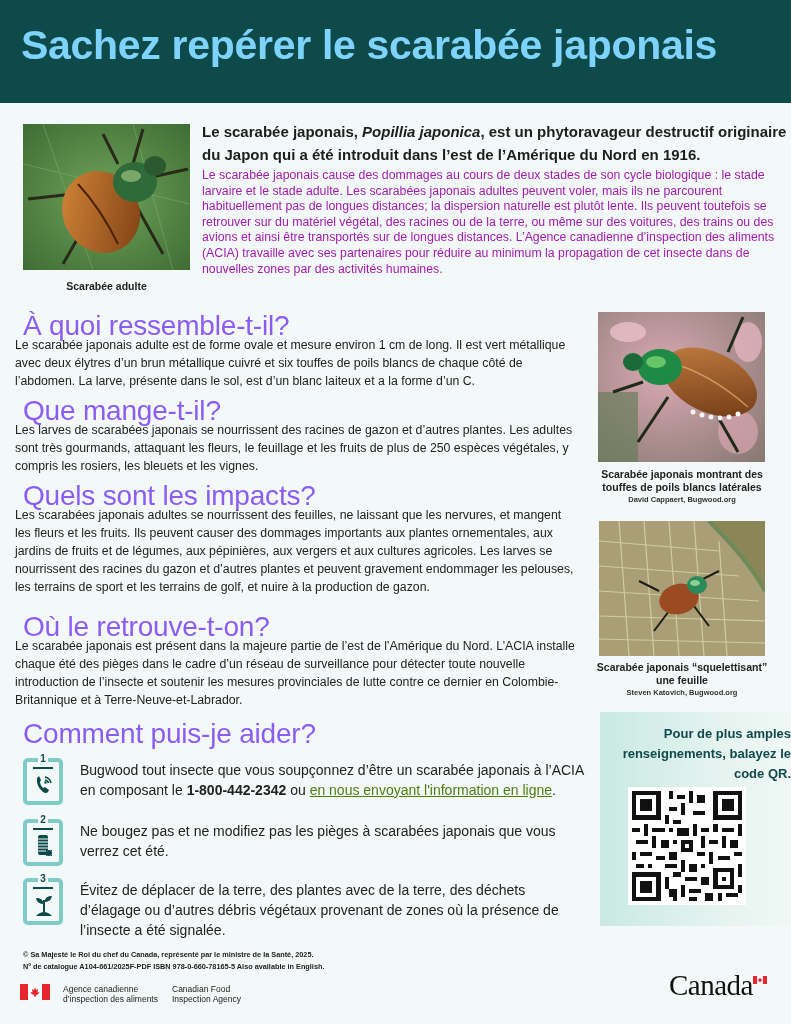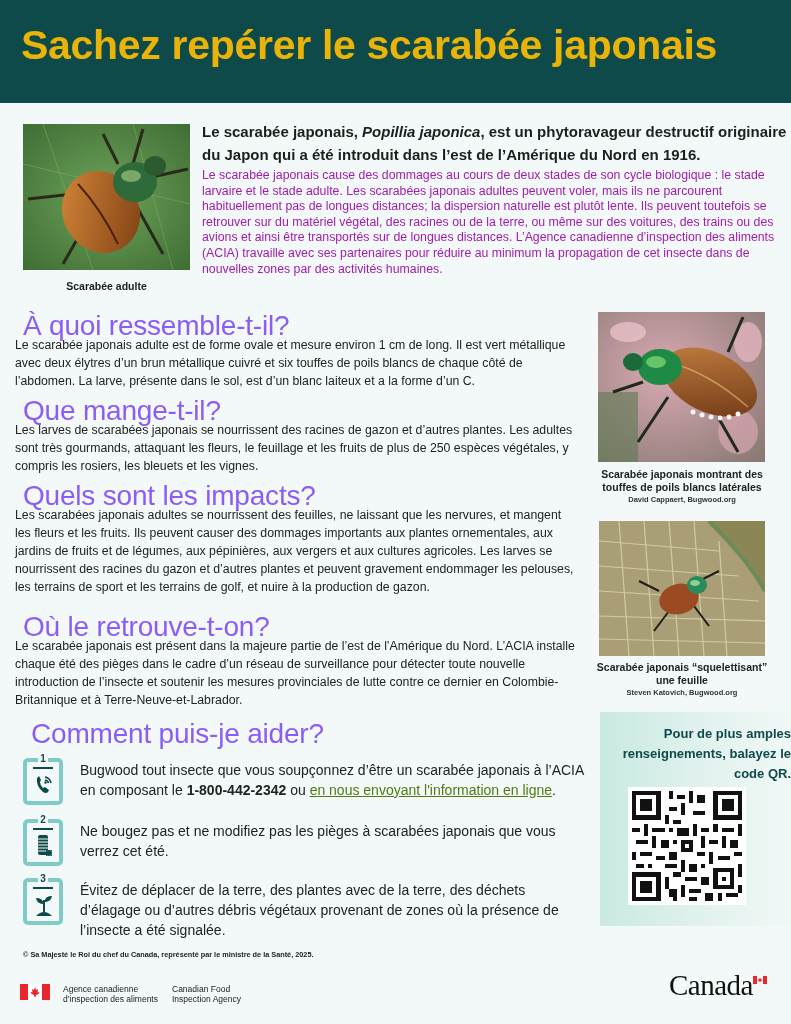--- a/index.html
+++ b/index.html
@@ -10,21 +10,21 @@
     color: #1f1f1f;
     position: relative;
   }
   .header {
     position: absolute; left: 0; top: 0; width: 791px; height: 103px;
     background: #0f4a4b;
   }
   .header h1 {
     position: absolute; left: 21px; top: 22px;
     font-family: "Liberation Sans", sans-serif;
-    font-weight: bold; font-size: 41px; color: #eab308; letter-spacing: -0.3px;
+    font-weight: bold; font-size: 41px; color: #7dd3fc; letter-spacing: -0.3px;
     white-space: nowrap;
   }
   .photo { position: absolute; overflow: hidden; }
   .caption {
     position: absolute; text-align: center;
     font-weight: bold; color: #222; font-size: 10.5px; line-height: 13px;
   }
   .credit { font-size: 7.5px; font-weight: bold; color: #333; line-height: 12px; }
   .intro-lead {
     position: absolute; left: 202px; top: 120px; width: 585px;
@@ -208,21 +208,21 @@
     <ellipse cx="80" cy="78" rx="20" ry="15" transform="rotate(-15 80 78)" fill="#9c4a22"></ellipse>
     <ellipse cx="98" cy="64" rx="10" ry="9" fill="#2b8a5a"></ellipse>
     <ellipse cx="96" cy="62" rx="5" ry="3" fill="#a5e3a5" opacity=".8"></ellipse>
   </svg>
 </div>
 <div class="caption" style="left:596px; top:661px; width:172px;">
   <div>Scarabée japonais “squelettisant” une feuille</div>
   <div class="credit">Steven Katovich, Bugwood.org</div>
 </div>
 
-<h2 class="section-title" style="top:718px;margin-left:8px;">Comment puis-je aider?</h2>
+<h2 class="section-title" style="top:718px;">Comment puis-je aider?</h2>
 
 <div class="help-item" style="top:758px;">
   <div class="help-icon">
     <div class="num"><span>1</span></div>
     <div class="rule"></div>
     <svg width="20" height="24" viewBox="0 0 20 24">
       <path d="M3 6 Q2 14 9 20 Q12 22 14 20 L15 18 L11 15 L9 16 Q6 13 6 10 L7 8 L5 4 Z" fill="#0f4a4b"></path>
       <path d="M11 5 Q16 6 17 11" stroke="#0f4a4b" stroke-width="1.6" fill="none"></path>
       <path d="M11 8 Q14 8.5 14.5 11" stroke="#0f4a4b" stroke-width="1.6" fill="none"></path>
       <circle cx="11.5" cy="10.5" r="1.2" fill="#0f4a4b"></circle>
@@ -335,20 +335,21 @@
         <rect x="27" y="24" width="1" height="2"></rect>
           <rect x="15" y="27" width="2" height="1"></rect>
           <rect x="11" y="27" width="1" height="1"></rect>
       </g>
     </svg>
   </div>
 </div>
 
 <div class="footer-legal">
   <div>© Sa Majesté le Roi du chef du Canada, représenté par le ministre de la Santé, 2025.</div>
+  <div>Nº de catalogue A104-661/2025F-PDF   ISBN 978-0-660-78165-5   Also available in English.</div>
 </div>
 
 <svg class="fip" width="30" height="16" viewBox="0 0 30 16">
   <rect x="0" y="0" width="8" height="16" fill="#e8262d"></rect>
   <rect x="22" y="0" width="8" height="16" fill="#e8262d"></rect>
   <rect x="8" y="0" width="14" height="16" fill="#ffffff"></rect>
   <path d="M15 3 L16 6 L18 5 L17.5 8.5 L19.5 8 L18.5 10 L16 11 L15.5 13 L14.5 13 L14 11 L11.5 10 L10.5 8 L12.5 8.5 L12 5 L14 6 Z" fill="#e8262d"></path>
 </svg>
 <div class="fip-text" style="left:63px;">
   <div>Agence canadienne</div>

